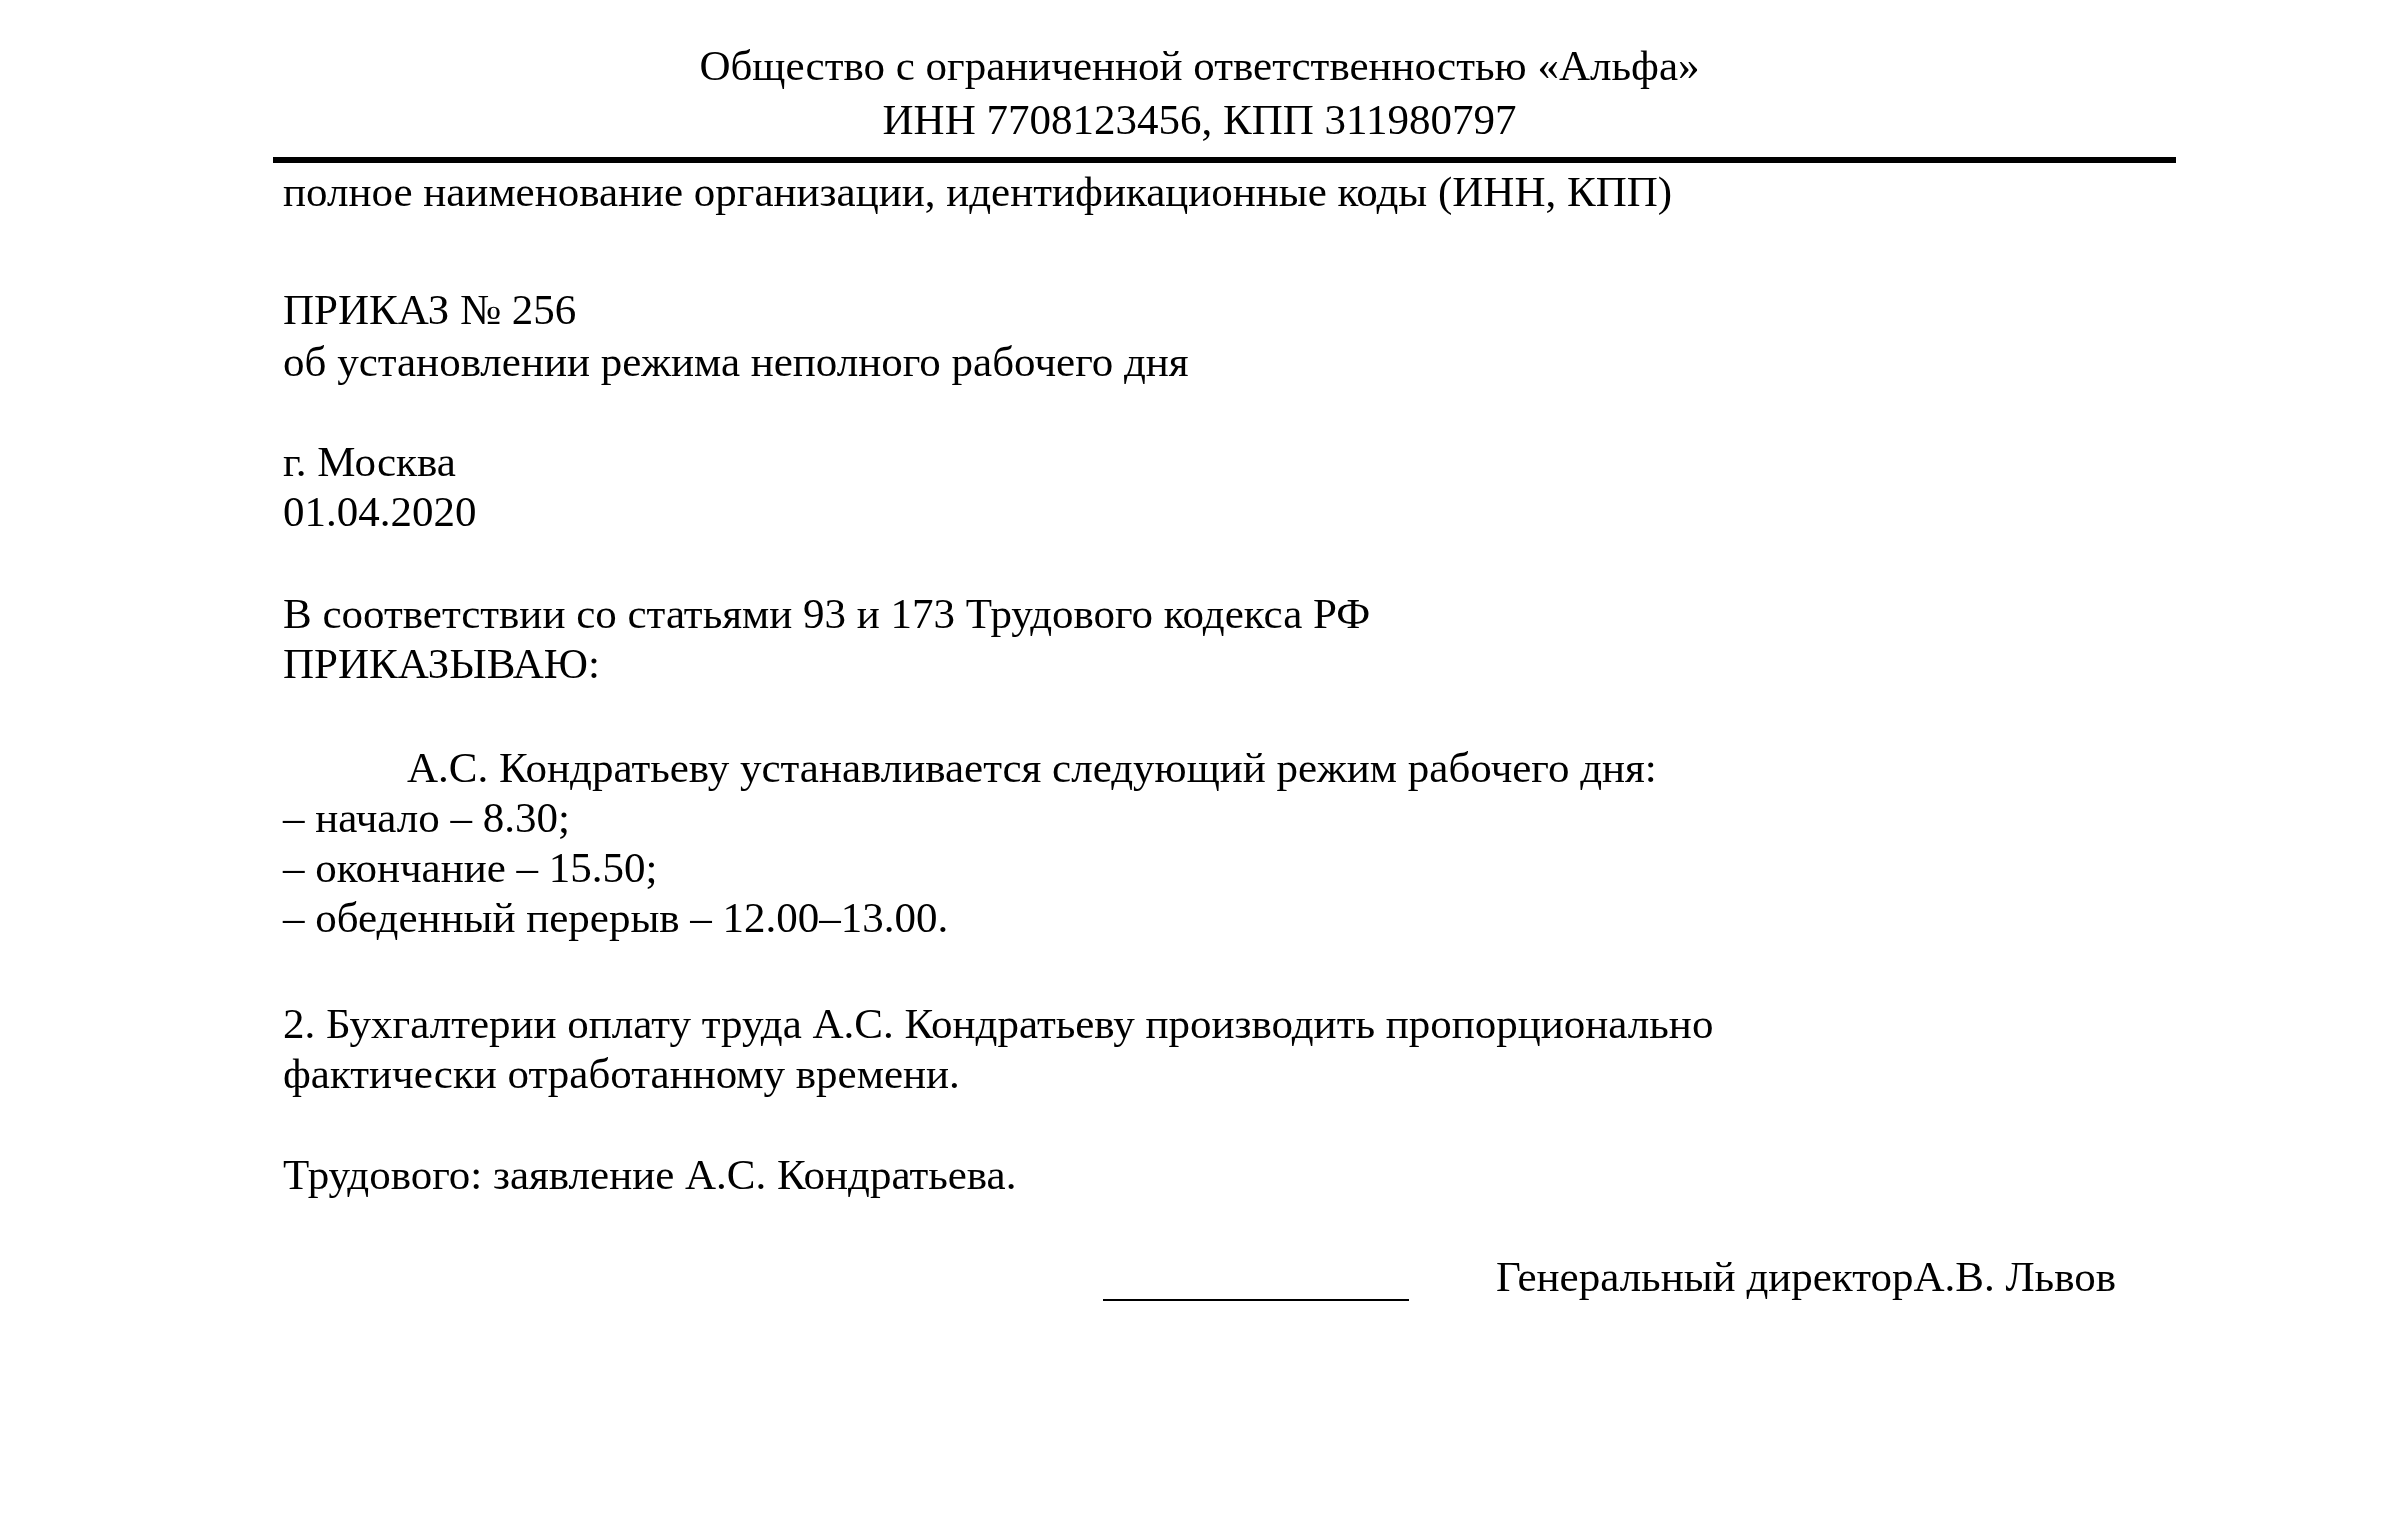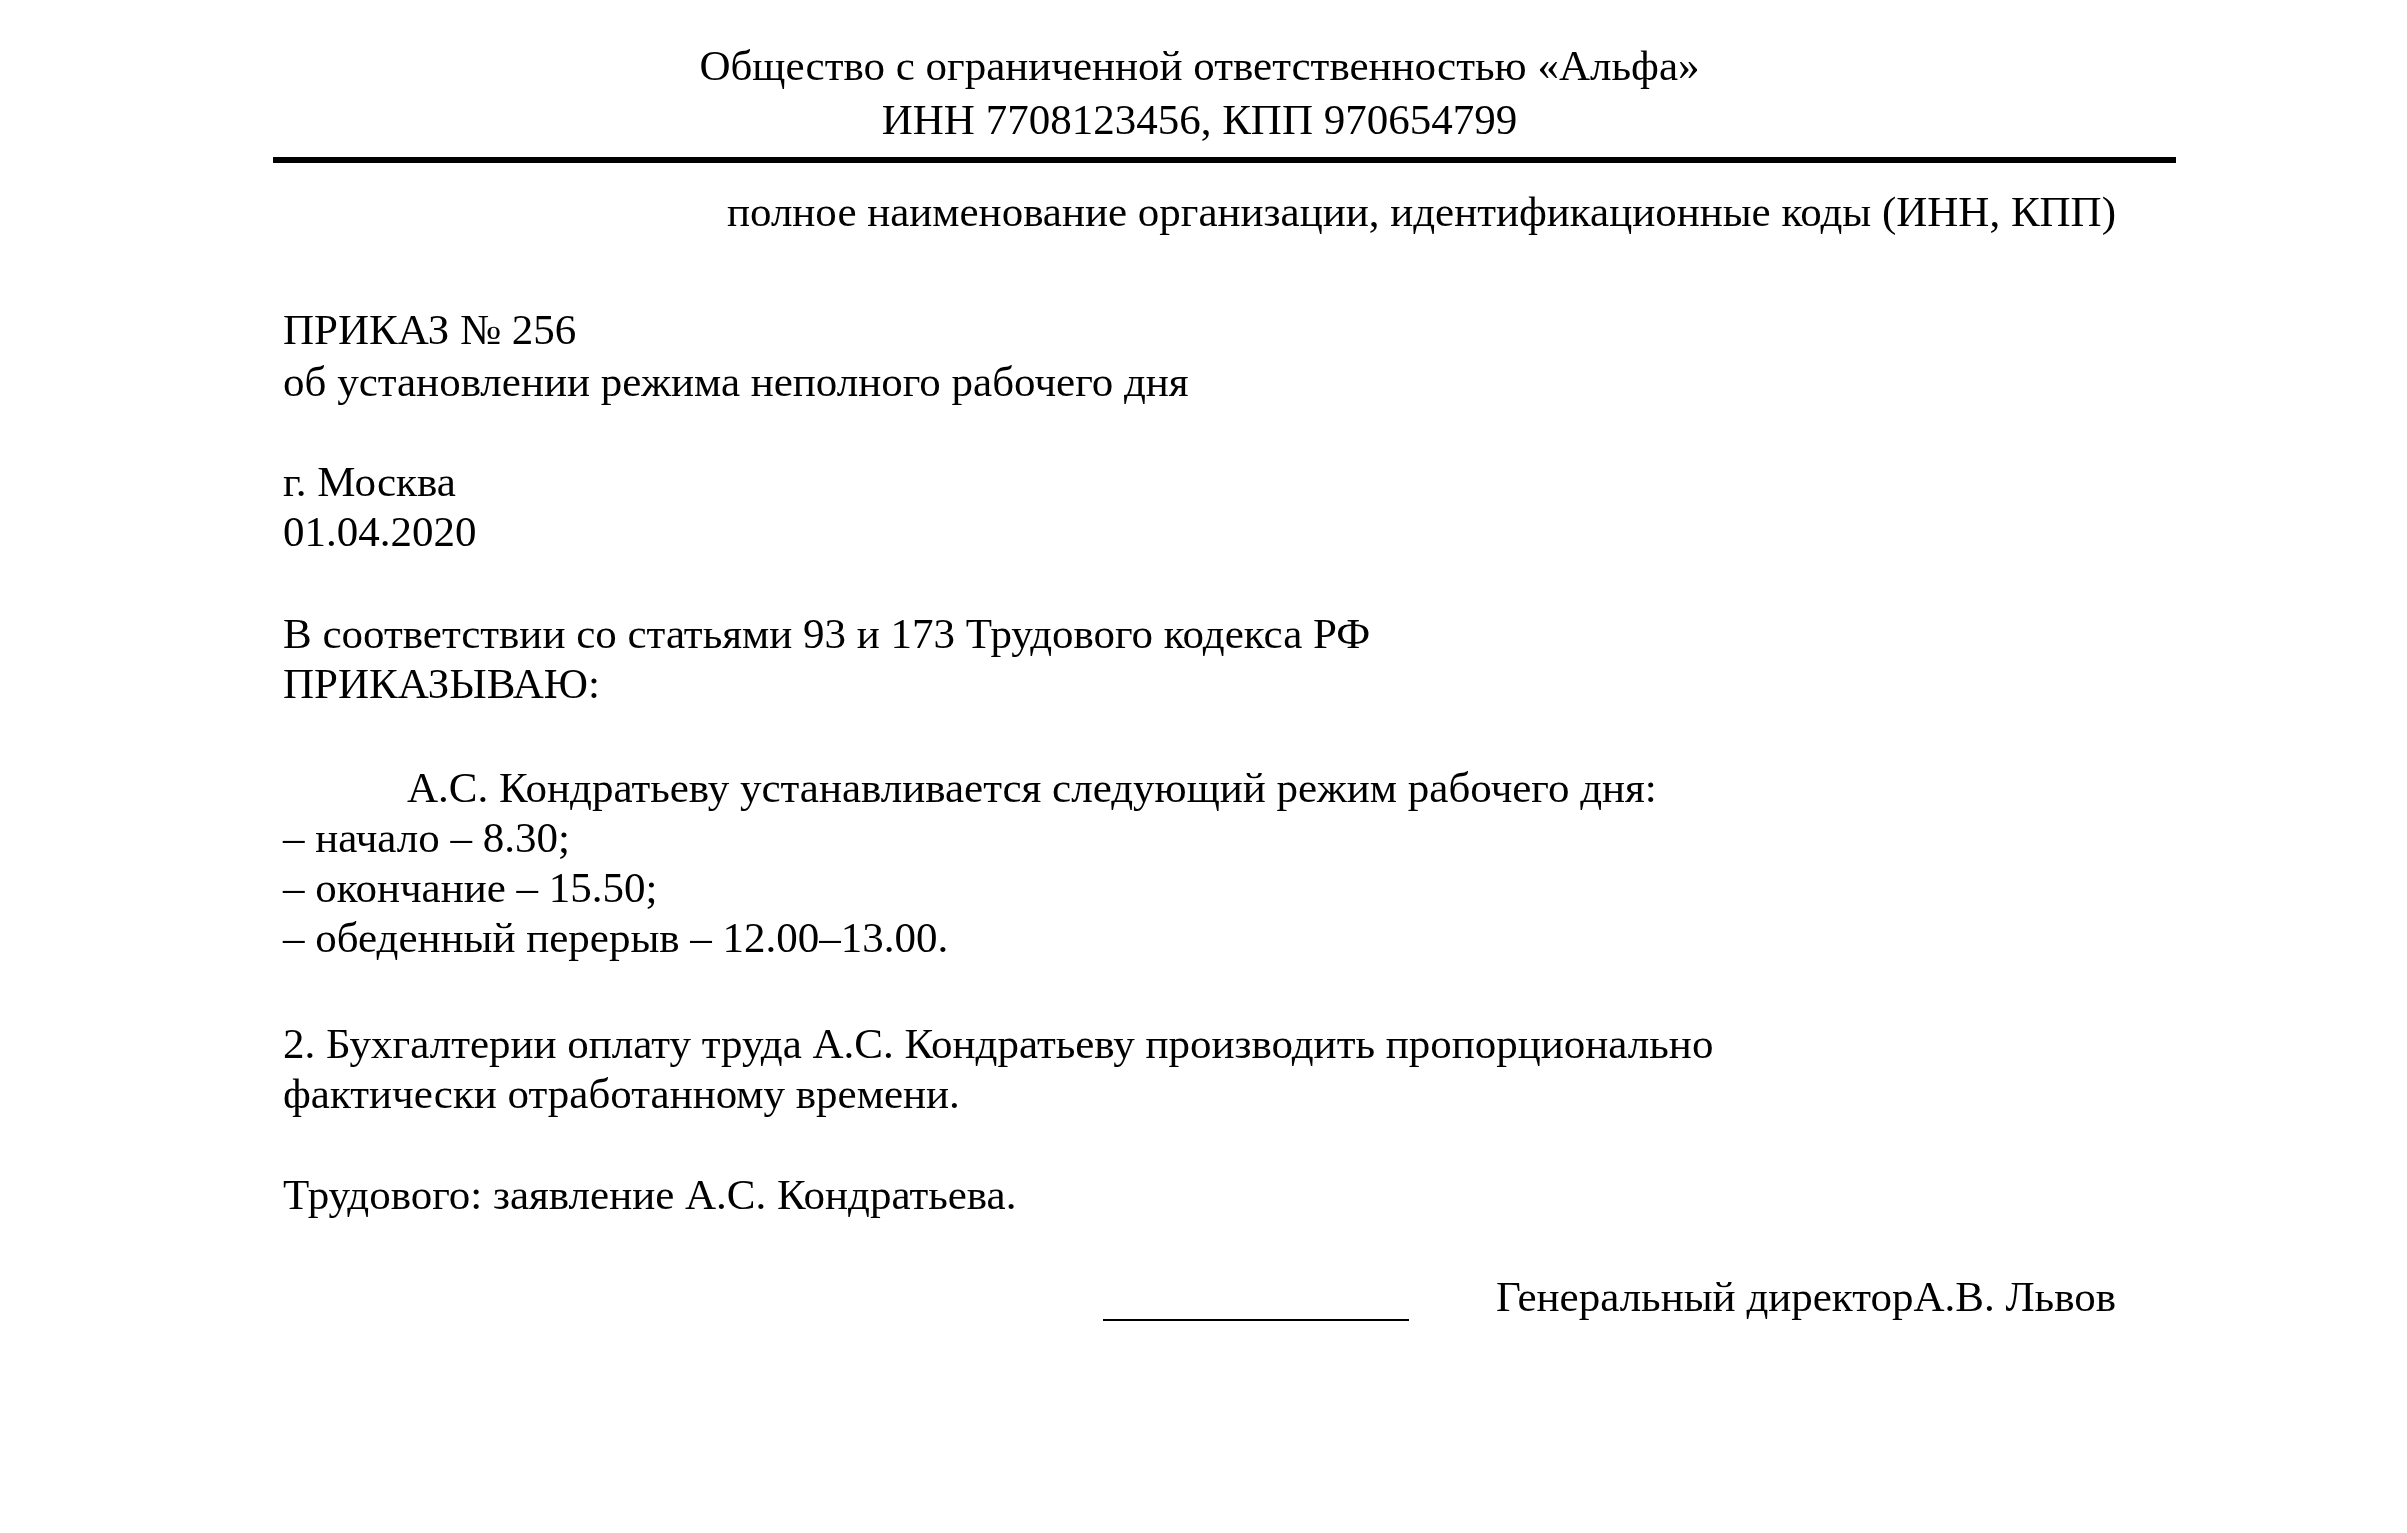--- a/index.html
+++ b/index.html
@@ -20,21 +20,21 @@
     overflow: hidden;
   }
   .org-header { text-align: center; line-height: 54px; }
   .rule {
     height: 6.8px;
     background: #000000;
     margin-top: 9.7px;
     margin-left: -9.7px;
     margin-right: -60px;
   }
-  .caption { text-align: right; line-height: 54px; margin-top: 22px; }
+  .caption { text-align: left; line-height: 54px; margin-top: 2px; }
   .doc-title { text-align: left; line-height: 52px; margin-top: 65px; }
   .place-date {
     display: flex;
     justify-content: space-between;
     line-height: 50px;
     margin-top: 49px;
     flex-direction: column;
   }
   .block { line-height: 50px; }
   .lines { white-space: pre-line; }
@@ -59,21 +59,21 @@
     border-bottom: 2.9px solid #000000;
   }
 </style>
 </head>
 <body>
 
 <div class="page">
 
   <div class="org-header">
     <div>Общество с ограниченной ответственностью «Альфа»</div>
-    <div>ИНН 7708123456, КПП 970654799</div>
+    <div>ИНН 7708123456, КПП 311980797</div>
   </div>
 
   <div class="rule"></div>
 
   <div class="caption">полное наименование организации, идентификационные коды (ИНН, КПП)</div>
 
   <div class="doc-title">
     <div>ПРИКАЗ № 256</div>
     <div>об установлении режима неполного рабочего дня</div>
   </div>

